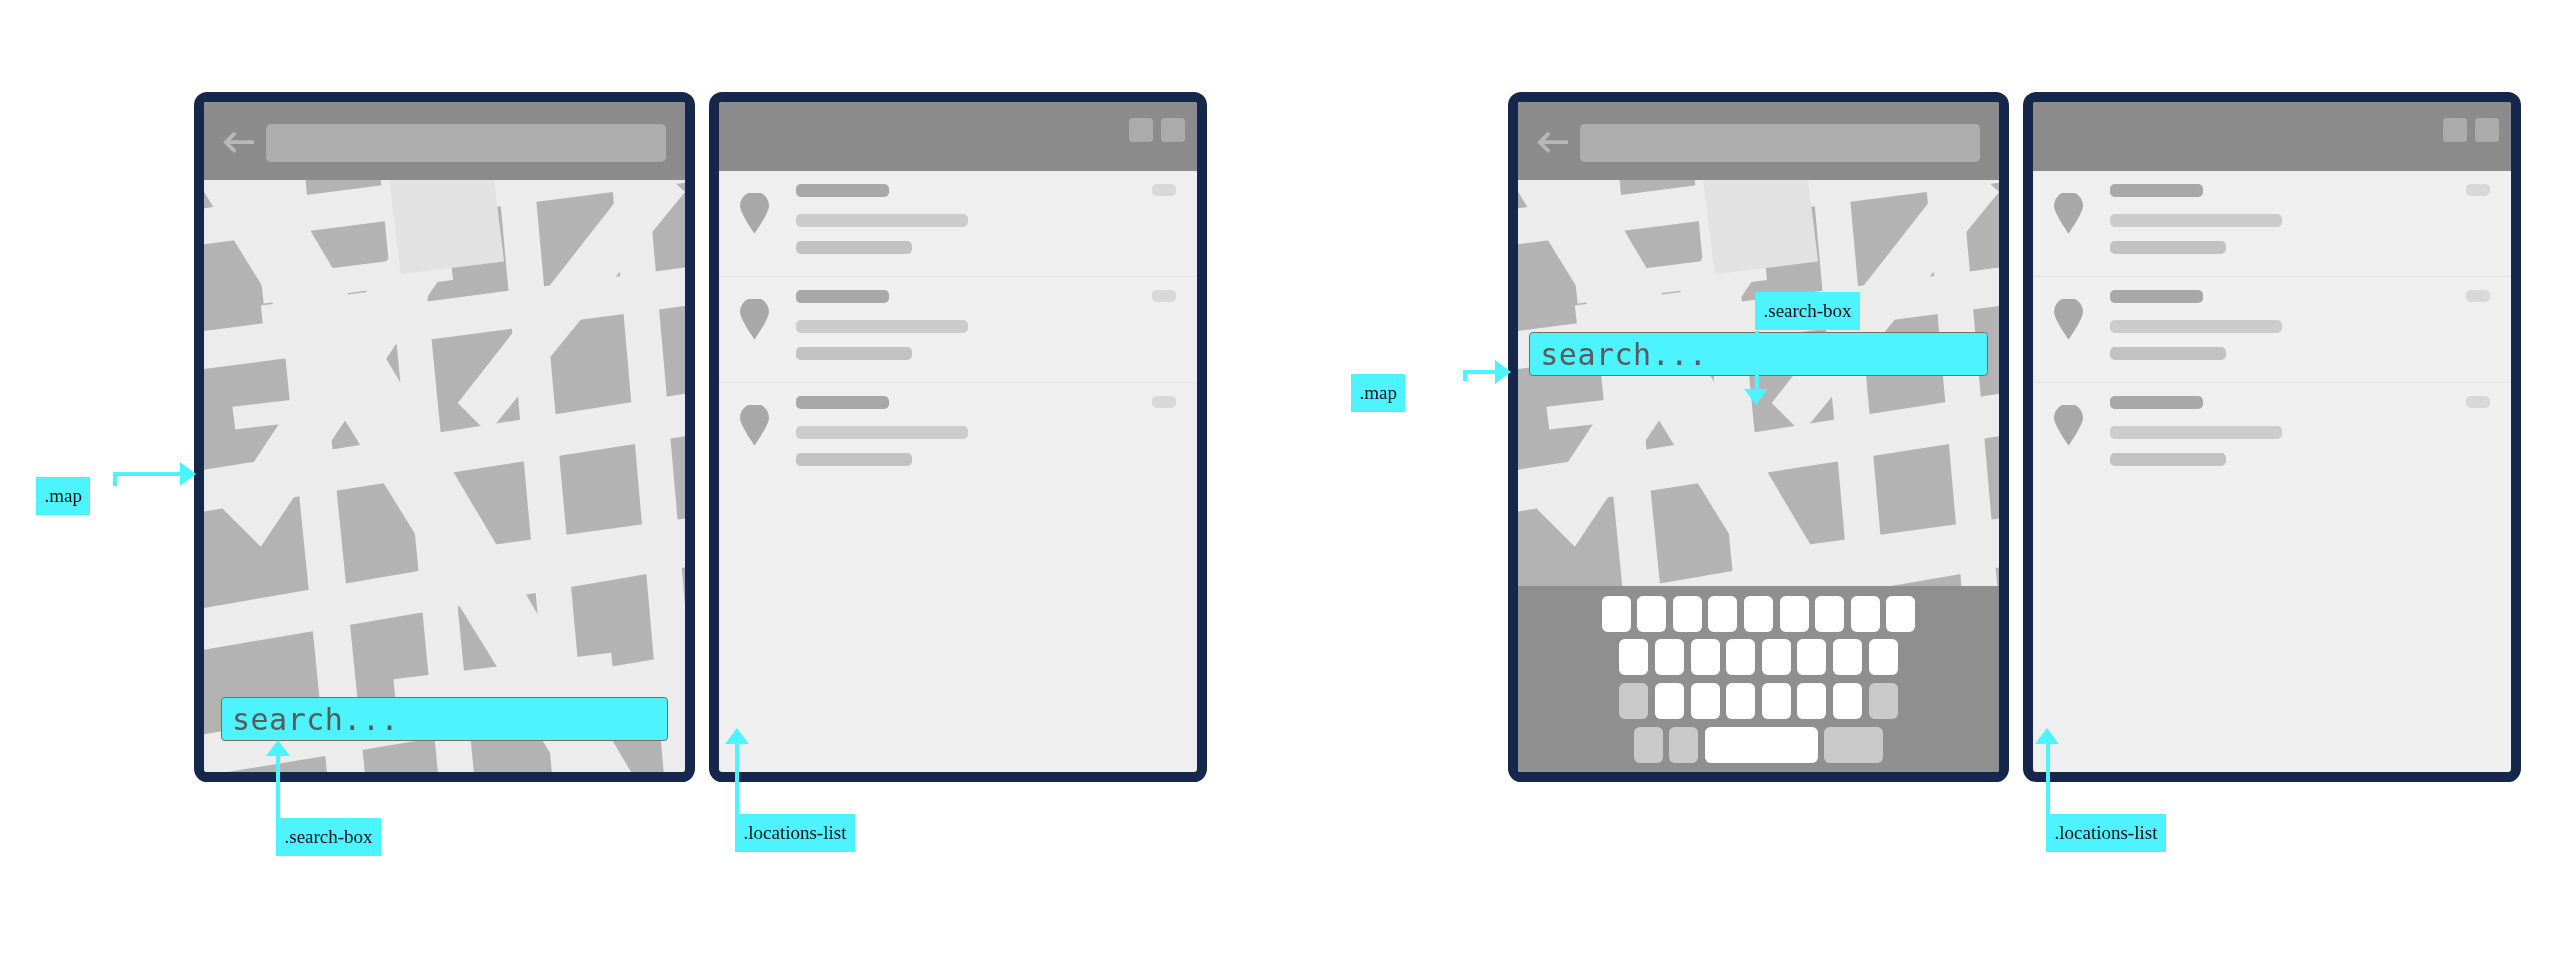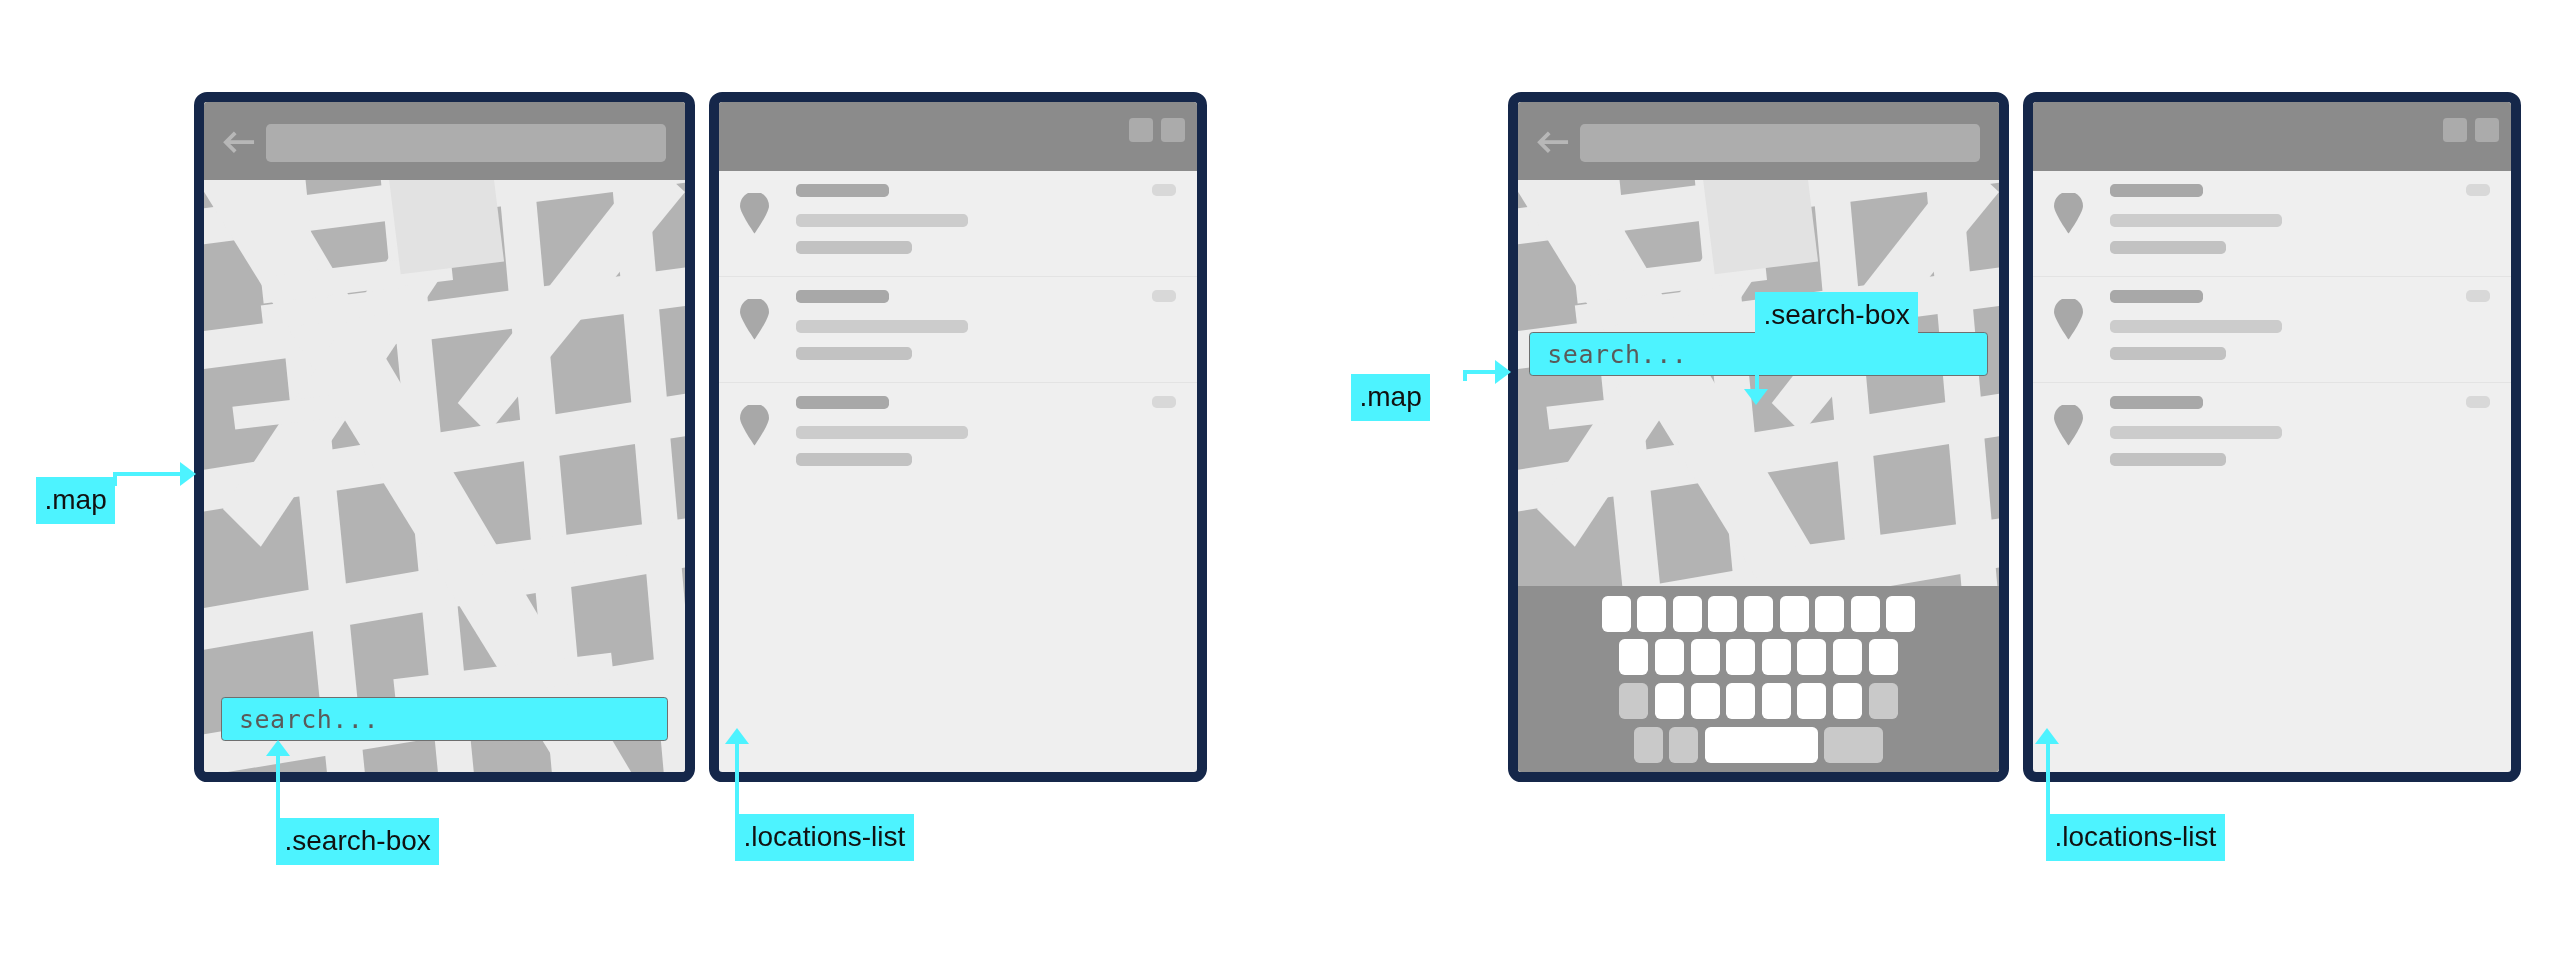--- a/index.html
+++ b/index.html
@@ -74,23 +74,23 @@
     background: #4df3ff;
     border: 1.9px solid #6f6f6f;
     border-radius: 3.8px;
     box-sizing: border-box;
     display: flex;
     align-items: center;
     z-index: 20;
   }
   .search-box span {
     font-family: "DejaVu Sans Mono", monospace;
-    font-size: 25px;
+    font-size: 30px;
     color: #5a5a5a;
-    padding-left: 17px;
+    padding-left: 10px;
     letter-spacing: 0.5px;
   }
 
   
   .keyboard {
     position: absolute;
     left: 0;
     bottom: 0;
     width: 100%;
     background: #8f8f8f;
@@ -167,22 +167,22 @@
   .bar.title  { left: 77px; top: 13.2px; width: 93px; height: 13.2px; background: #a8a8a8; }
   .bar.line1  { left: 77px; top: 43px; width: 172px; height: 13.2px; background: #cccccc; }
   .bar.line2  { left: 77px; top: 70px; width: 116px; height: 13.2px; background: #c2c2c2; }
   .badge      { right: 21px; top: 13.2px; width: 23.6px; height: 12.3px; background: #d8d8d8; }
 
   
   .ann {
     position: absolute;
     background: #4df3ff;
     color: #111111;
-    font-family: Liberation Sans, sans-serif;
-    font-size: 28px;
+    font-family: Liberation Serif, serif;
+    font-size: 19px;
     line-height: 1;
     padding: 8.5px 8.5px 10.4px 8.5px;
     white-space: nowrap;
     z-index: 60;
   }
   .conn {
     position: absolute;
     background: #4df3ff;
     z-index: 55;
   }

